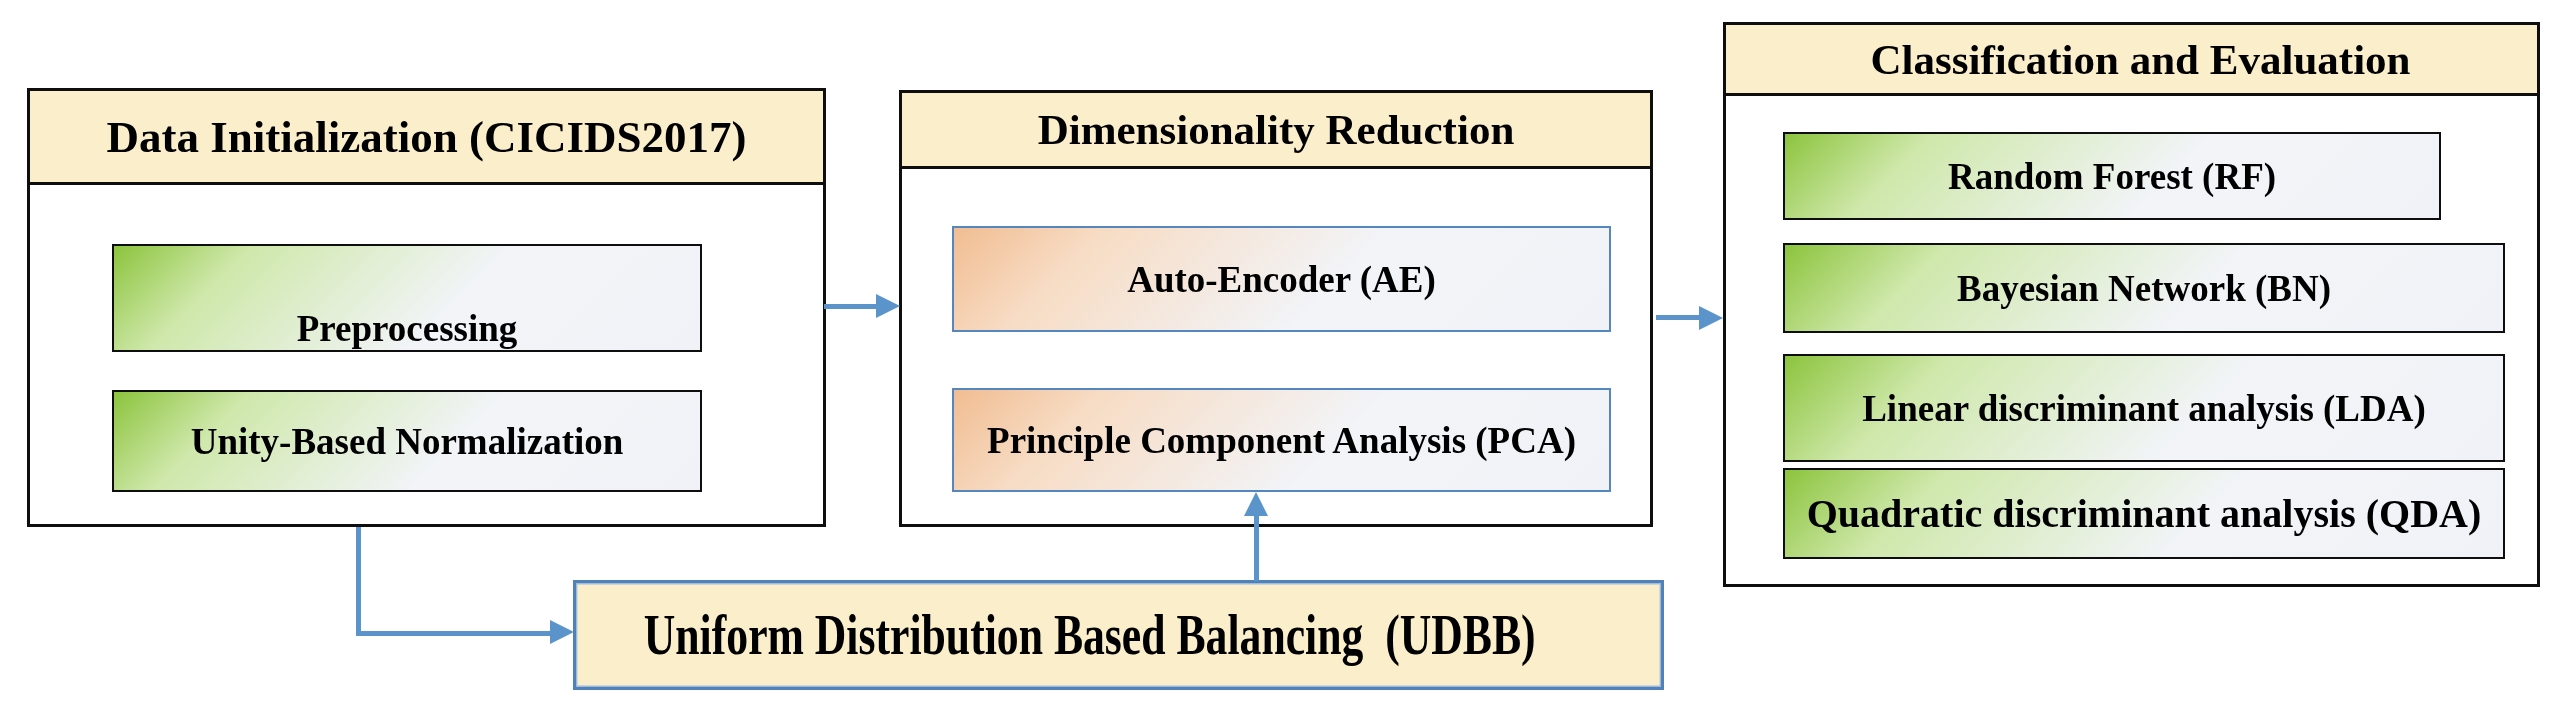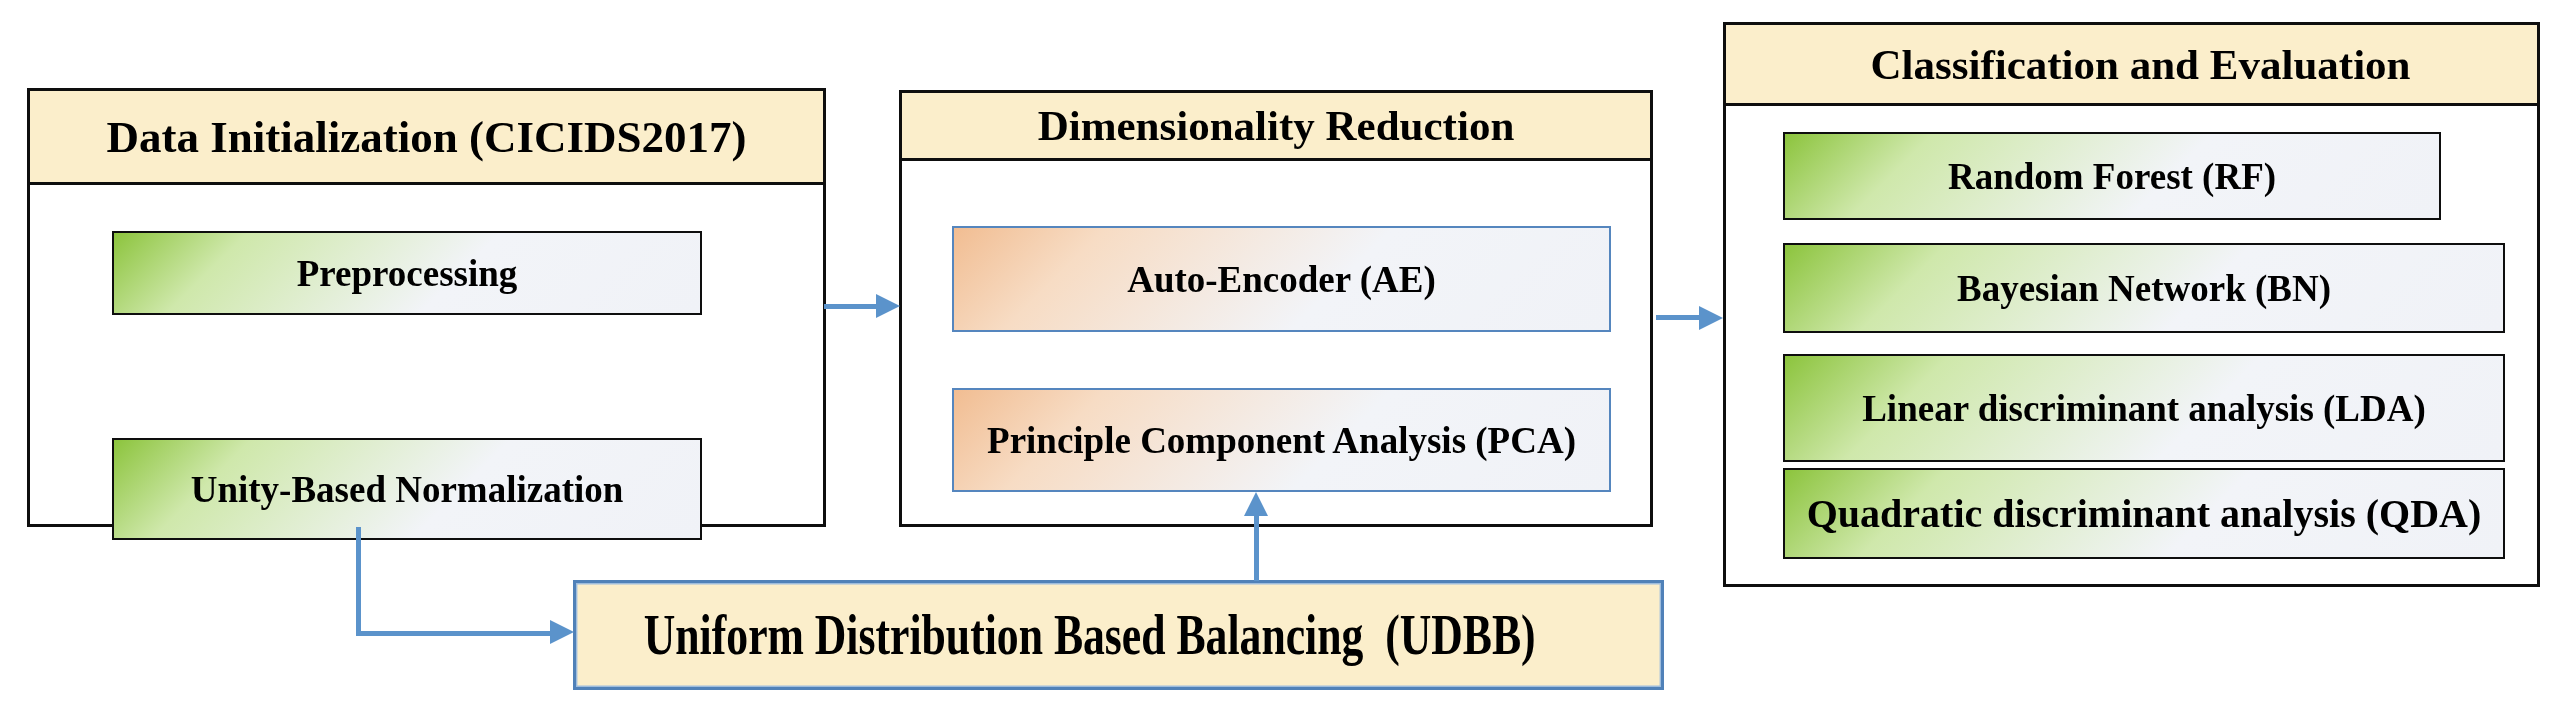--- a/index.html
+++ b/index.html
@@ -70,41 +70,41 @@
 </head>
 <body>
 
 <div id="canvas">
 
   <div class="panel" style="left:27px;top:88px;width:799px;height:439px;">
     <div class="hdr" style="height:94px;font-size:45px;">
       <span>Data Initialization (CICIDS2017)</span>
     </div>
   </div>
-  <div class="ibox black grad-green" style="left:112px;top:231px;width:590px;height:84px;">
+  <div class="ibox black grad-green" style="left:112px;top:244px;width:590px;height:108px;align-items:flex-end;">
     <span>Preprocessing</span>
   </div>
-  <div class="ibox black grad-green" style="left:112px;top:390px;width:590px;height:102px;margin-top:48px;">
+  <div class="ibox black grad-green" style="left:112px;top:390px;width:590px;height:102px;">
     <span>Unity-Based Normalization</span>
   </div>
 
   <div class="panel" style="left:899px;top:90px;width:754px;height:437px;">
-    <div class="hdr" style="height:68px;justify-content:center;">
+    <div class="hdr" style="height:76px;justify-content:center;">
       <span>Dimensionality Reduction</span>
     </div>
   </div>
   <div class="ibox blue grad-peach" style="left:952px;top:226px;width:659px;height:106px;">
     <span>Auto-Encoder (AE)</span>
   </div>
   <div class="ibox blue grad-peach" style="left:952px;top:388px;width:659px;height:104px;">
     <span>Principle Component Analysis (PCA)</span>
   </div>
 
   <div class="panel" style="left:1723px;top:22px;width:817px;height:565px;">
-    <div class="hdr" style="height:81px;padding-left:18px;">
+    <div class="hdr" style="height:71px;padding-left:18px;">
       <span>Classification and Evaluation</span>
     </div>
   </div>
   <div class="ibox black grad-green" style="left:1783px;top:132px;width:658px;height:88px;">
     <span>Random Forest (RF)</span>
   </div>
   <div class="ibox black grad-green" style="left:1783px;top:243px;width:722px;height:90px;">
     <span>Bayesian Network (BN)</span>
   </div>
   <div class="ibox black grad-green" style="left:1783px;top:354px;width:722px;height:108px;">

